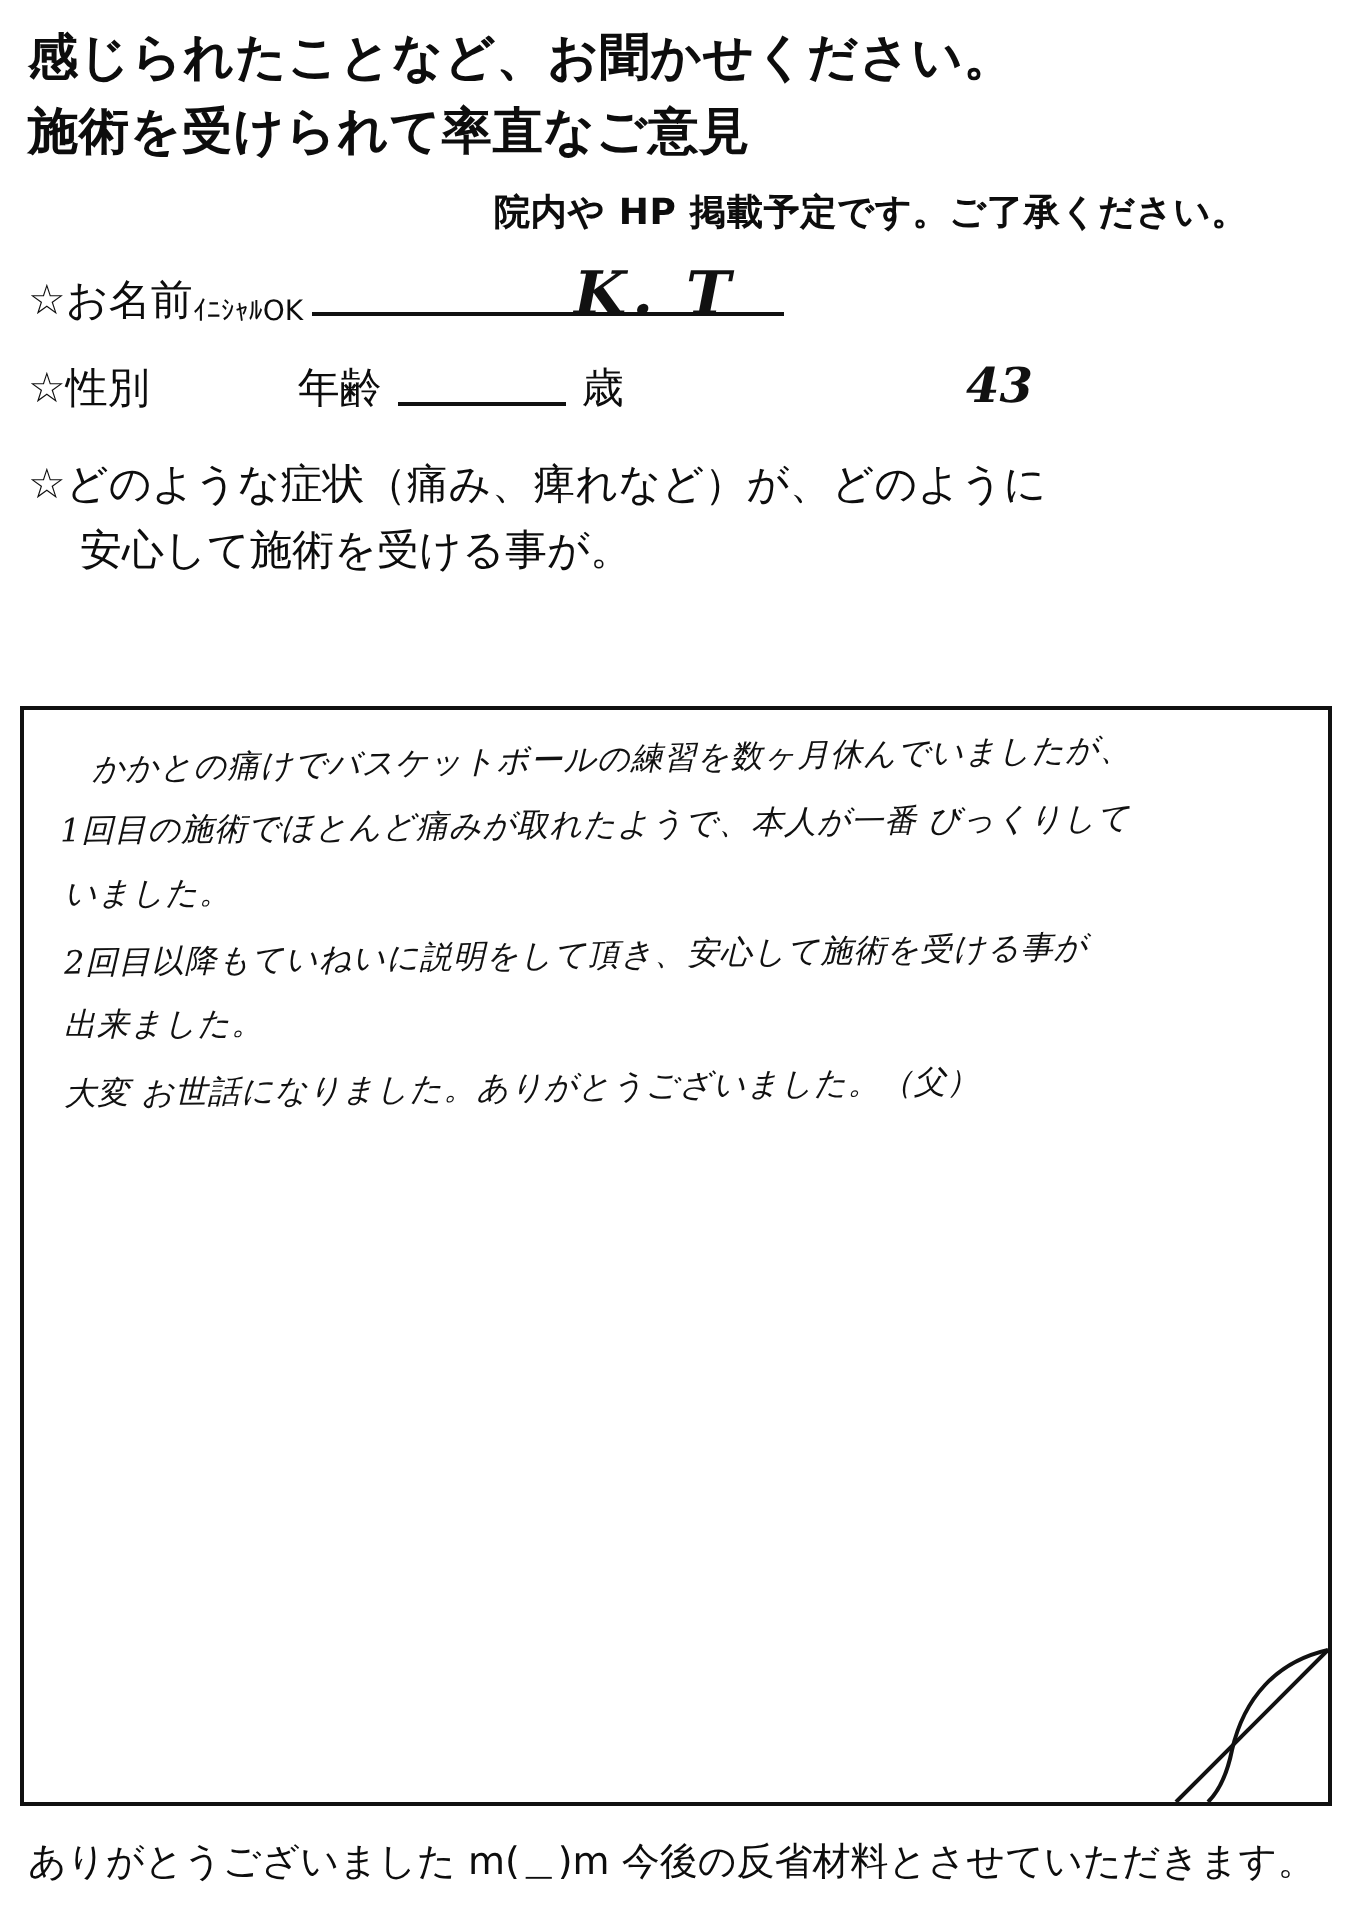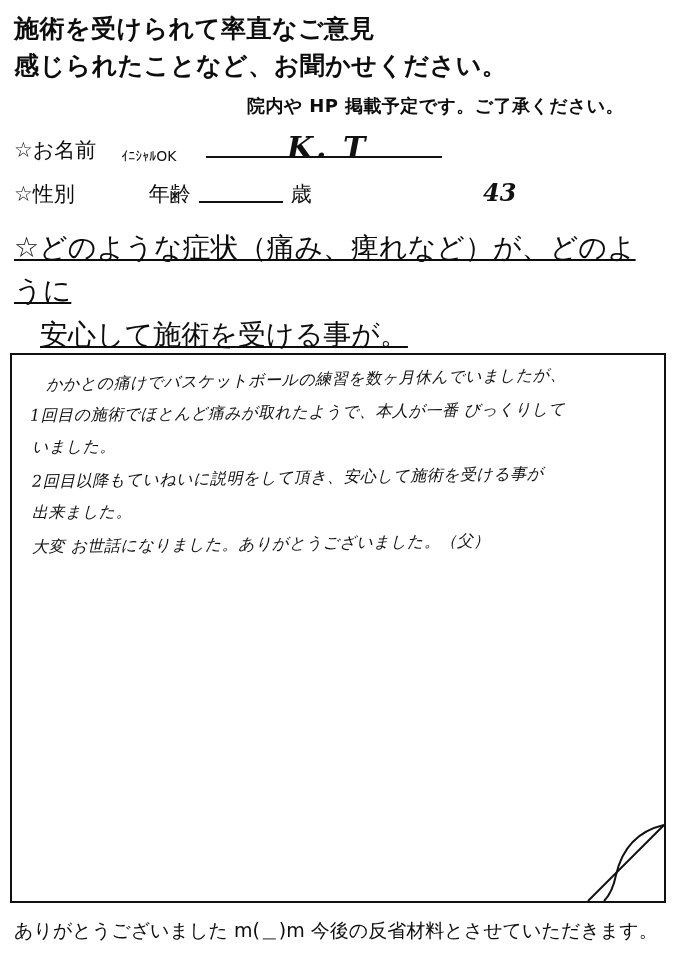--- a/index.html
+++ b/index.html
@@ -43,21 +43,20 @@
 
   
   .fields {
     padding: 18px 14px 0 14px;
   }
   .field-row {
     display: flex;
     align-items: flex-end;
     font-size: 21px;
     margin-bottom: 16px;
-    gap: 25px;
   }
   .field-label {
     white-space: nowrap;
   }
   .small-label {
     font-size: 14px;
     letter-spacing: 0px;
   }
   .rule {
     flex: 0 0 auto;
@@ -115,23 +114,22 @@
   }
   .age-value {
     position: absolute;
     left: 469px;
     top: -2px;
     font-size: 24px;
   }
 
   .question {
     padding: 2px 14px 0 14px;
-    font-size: 28px;
+    font-size: 21px;
     line-height: 1.55;
-    text-decoration: underline;
   }
   .question-indent {
     padding-left: 26px;
   }
 
   
   .answer-box {
     position: absolute;
     left: 10px;
     top: 353px;
@@ -189,22 +187,22 @@
     font-size: 19px;
     white-space: nowrap;
   }
 </style>
 </head>
 <body>
 
 <div class="sheet">
 
   <div class="heading">
+    <div class="heading-line">感じられたことなど、お聞かせください。</div>
     <div class="heading-line">施術を受けられて率直なご意見</div>
-    <div class="heading-line">感じられたことなど、お聞かせください。</div>
     <div class="subheading">院内や HP 掲載予定です。ご了承ください。</div>
   </div>
 
   <div class="fields">
 
     <div class="field-row" style="position:relative;">
       <span class="field-label">☆お名前</span>
       <span class="field-label small-label">ｲﾆｼｬﾙOK</span>
       <span class="rule rule-name"></span>
       <span class="hand handwrite-name" style="left:273px; top:-6px;">K. T</span>

